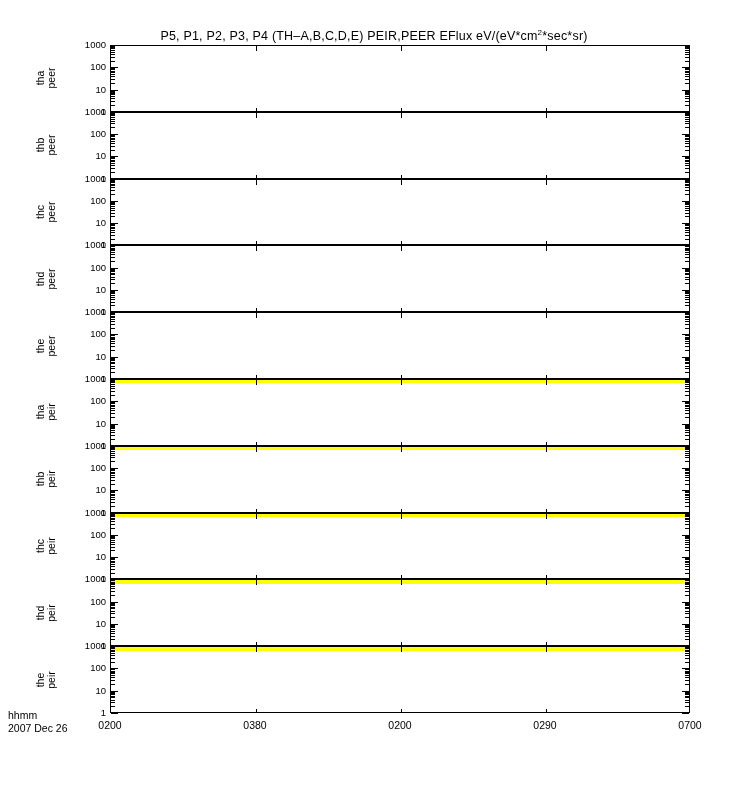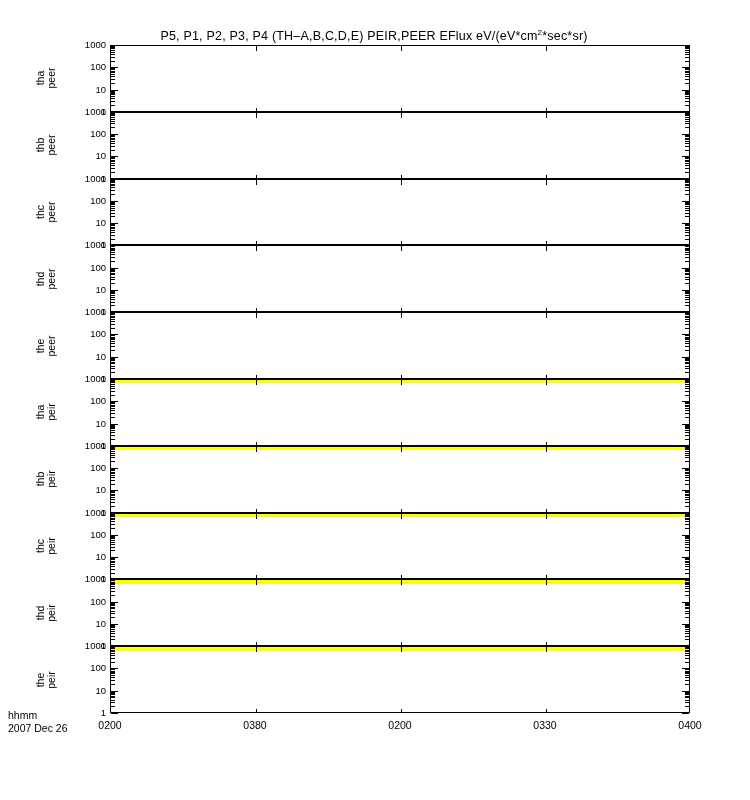--- a/index.html
+++ b/index.html
@@ -757,22 +757,22 @@
       <div class="tick" style="left: 1px; top: 602.219px; width: 4px;"></div>
       <div class="tick" style="left: 575px; top: 602.219px; width: 4px;"></div>
       <div class="tick" style="left: 1px; top: 601.2px; width: 7px;"></div>
       <div class="tick" style="left: 572px; top: 601.2px; width: 7px;"></div>
     </div>
 
   <div id="xaxis">
       <div class="xtick-label" style="left: 80px; top: 719px;">0200</div>
       <div class="xtick-label" style="left: 225px; top: 719px;">0380</div>
       <div class="xtick-label" style="left: 370px; top: 719px;">0200</div>
-      <div class="xtick-label" style="left: 515px; top: 719px;">0330</div>
-      <div class="xtick-label" style="left: 660px; top: 719px;">0400</div>
+      <div class="xtick-label" style="left: 515px; top: 719px;">0290</div>
+      <div class="xtick-label" style="left: 660px; top: 719px;">0700</div>
     </div>
 
   <div id="time-stamp">hhmm
 2007 Dec 26</div>
 
 <div class="ytick" style="left: 68px; width: 38px; top: 106.8px;">1</div>
     <div class="ytick" style="left: 68px; width: 38px; top: 84.5333px;">10</div>
     <div class="ytick" style="left: 68px; width: 38px; top: 62.2667px;">100</div>
     <div class="ytick" style="left: 68px; width: 38px; top: 40px;">1000</div>
     <div class="ylabel" style="left: -14px; top: 67.4px;">tha

